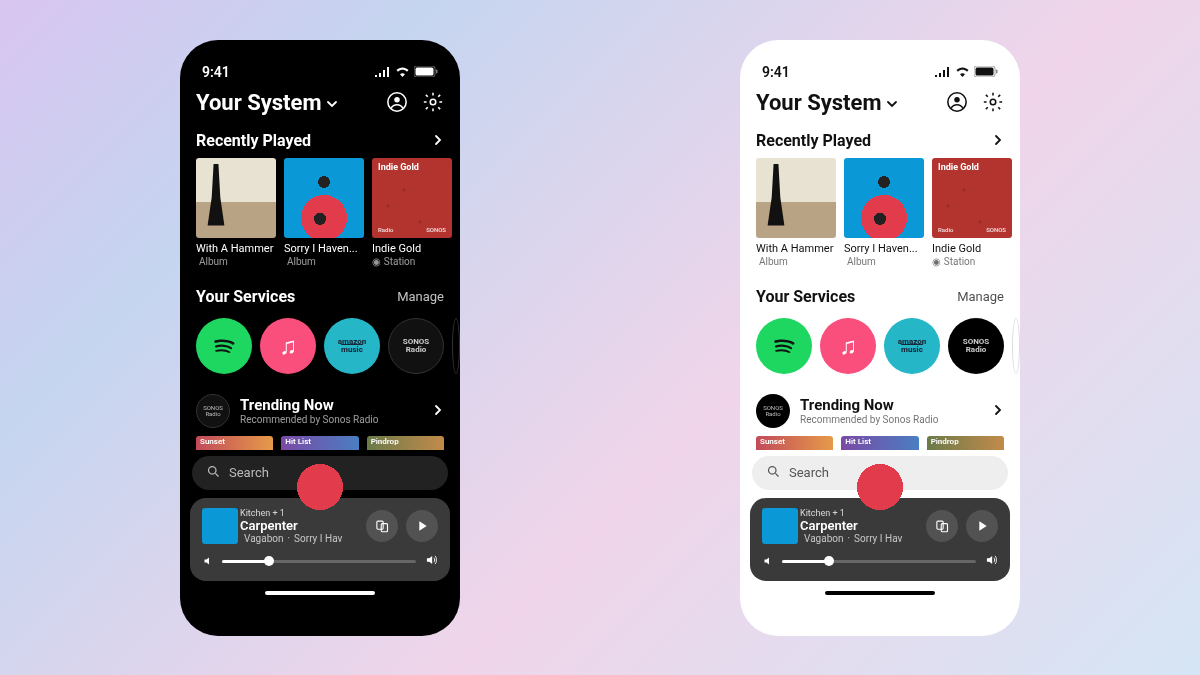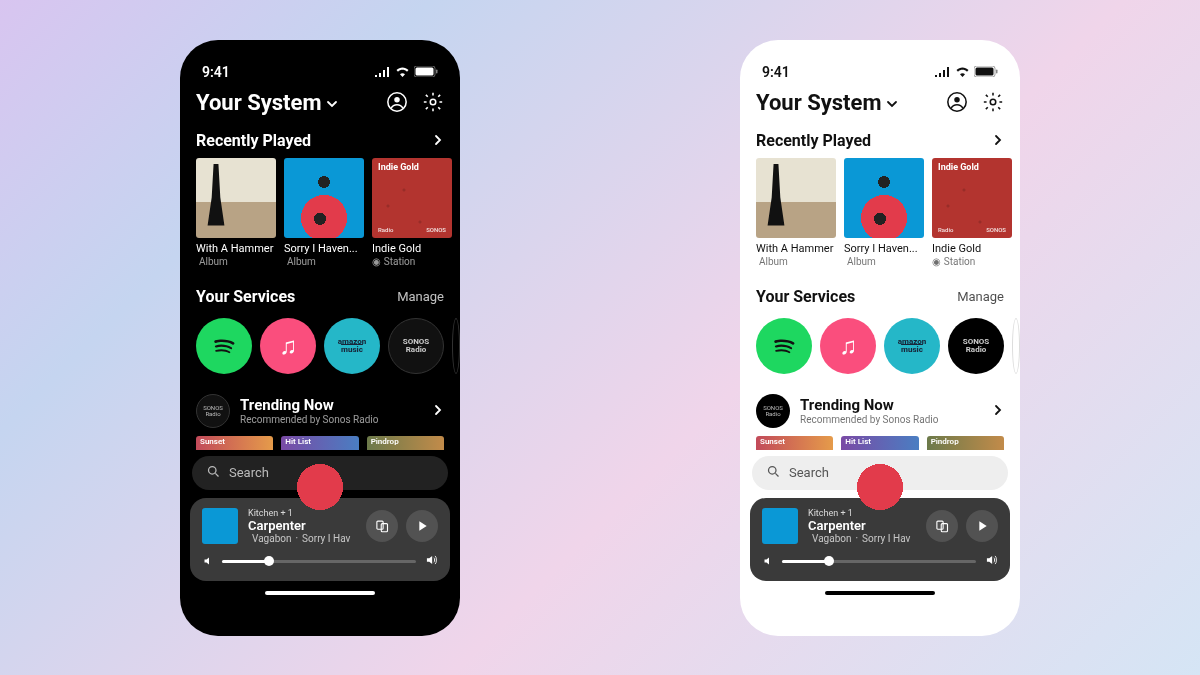--- a/index.html
+++ b/index.html
@@ -169,21 +169,21 @@
   }
   .dark  .search { background: #222; color:#bbb; }
   .light .search { background: #eee; color:#555; }
 
   
   .np-wrap { padding: 8px 10px 4px 10px; }
   .np {
     background: #3a3a3a; color: #fff;
     border-radius: 16px; padding: 10px 12px;
   }
-  .np-row1 { display:flex; align-items:center; gap:10px; }
+  .np-row1 { display:flex; align-items:center; gap:2px; }
   .np-art { width: 36px; height: 36px; border-radius:3px; overflow:hidden; flex-shrink:0; }
   .np-meta { flex: 1; min-width: 0; }
   .np-room { font-size: 9px; opacity:.8; }
   .np-title { font-size: 13px; font-weight: 600; }
   .np-sub { font-size: 10px; opacity:.7; display:flex; align-items:flex-start; gap:4px; white-space:nowrap; overflow:hidden; }
   .np-btns { display:flex; gap:8px; align-items:center; }
   .np-circle {
     width: 32px; height: 32px; border-radius: 50%;
     background: #525252; display:flex; align-items:center; justify-content:center;
     cursor: pointer;

